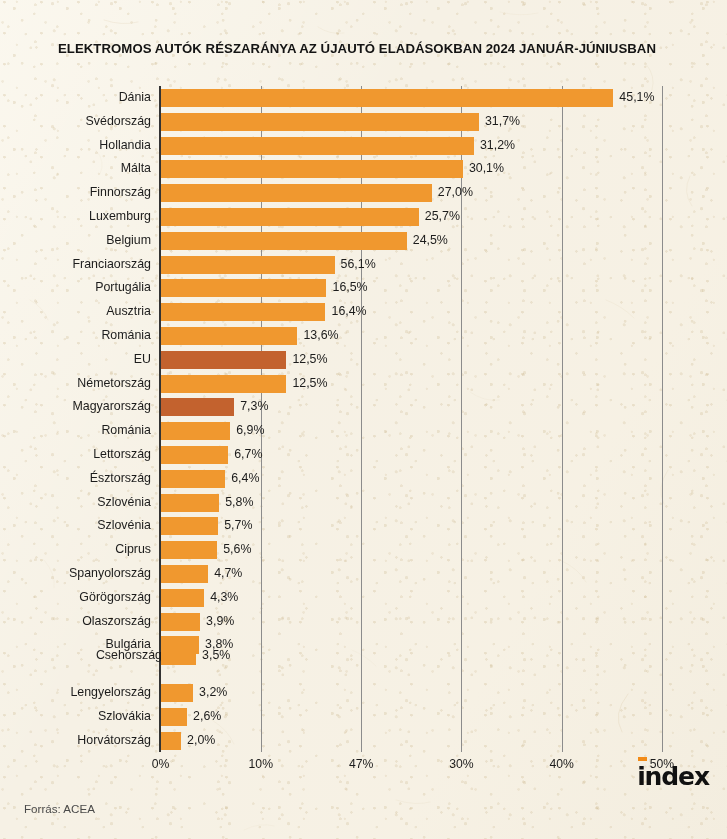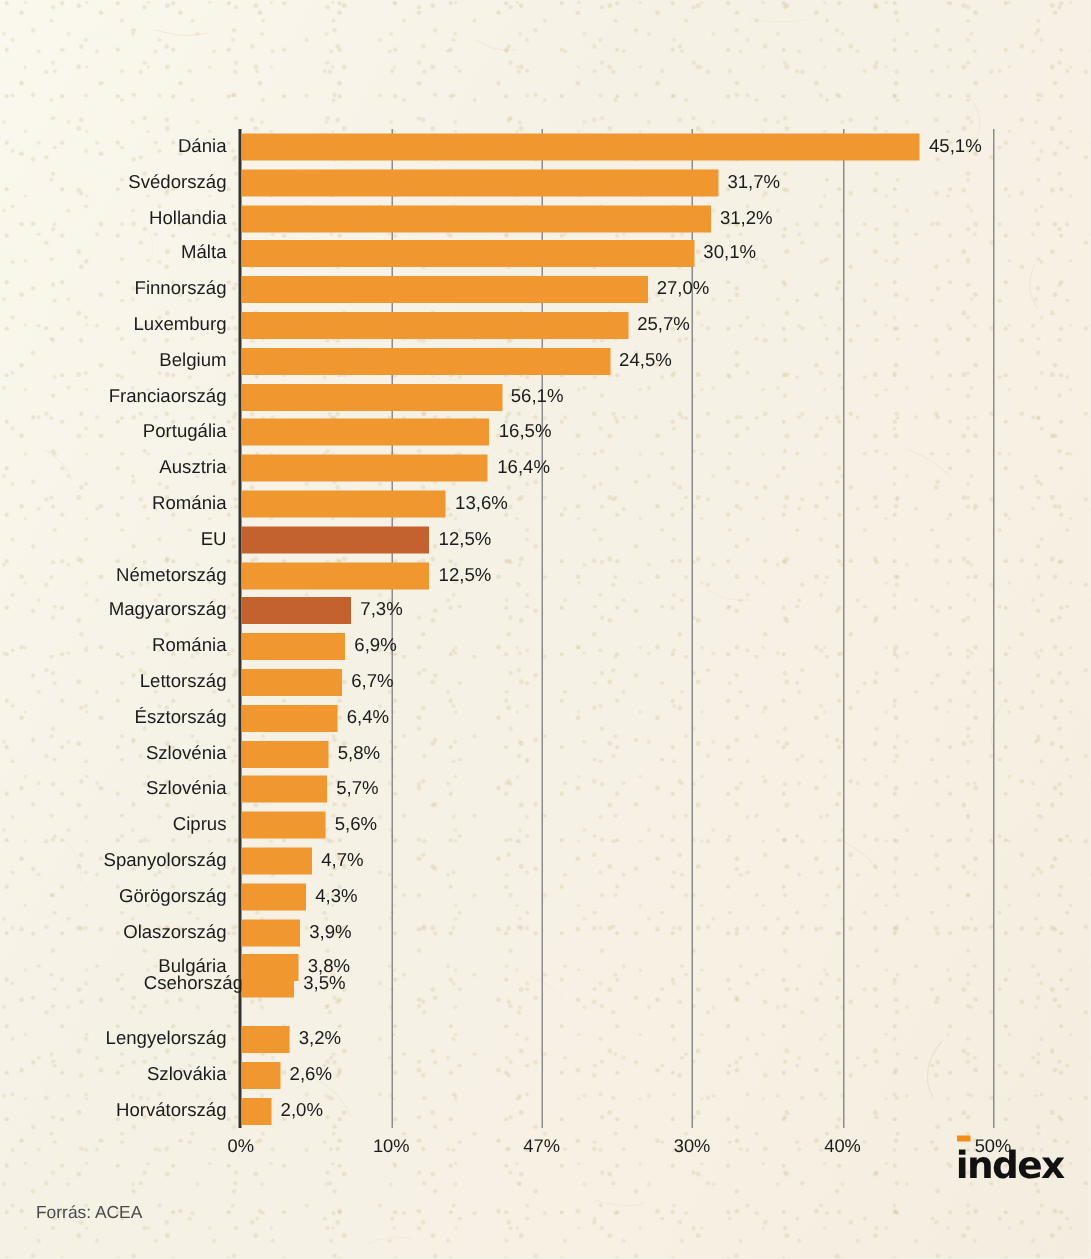--- a/index.html
+++ b/index.html
@@ -187,20 +187,21 @@
     <path d="M44 560 q12 14 10 28" stroke-width="0.6" opacity="0.24"></path>
     <path d="M30 300 q14 8 18 20" stroke-width="0.7" opacity="0.28"></path>
     <path d="M96 150 q10 12 4 24" stroke-width="0.6" opacity="0.22"></path>
     <path d="M396 800 q20 6 34 2" stroke-width="0.7" opacity="0.26"></path>
     <path d="M244 830 q16 -8 30 -4" stroke-width="0.6" opacity="0.22"></path>
   </g>
 </svg>
 
 <div id="chart-root">
 
+  <div id="chart-title">ELEKTROMOS AUTÓK RÉSZARÁNYA AZ ÚJAUTÓ ELADÁSOKBAN 2024 JANUÁR-JÚNIUSBAN</div>
 
   <div id="plot-area">
     <div id="gridlines-layer">
         <div class="gridline" style="left: 260.8px;"></div>
         <div class="gridline" style="left: 361.1px;"></div>
         <div class="gridline" style="left: 461.4px;"></div>
         <div class="gridline" style="left: 561.7px;"></div>
         <div class="gridline" style="left: 662px;"></div>
       </div>
     <div id="axis-line"></div>

